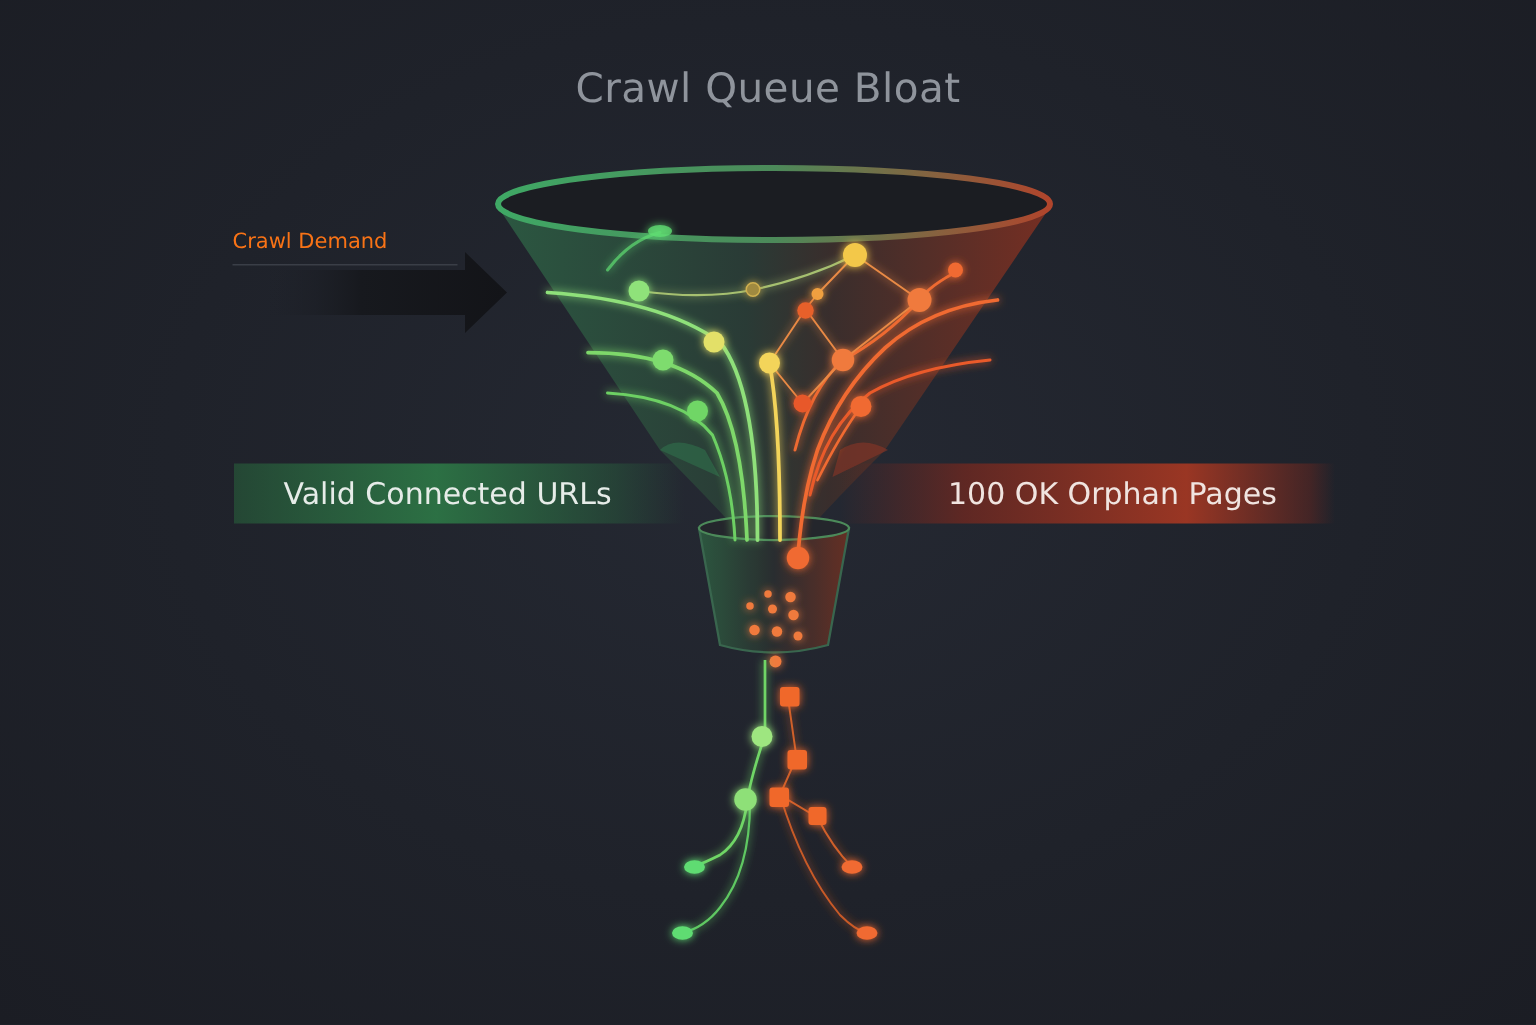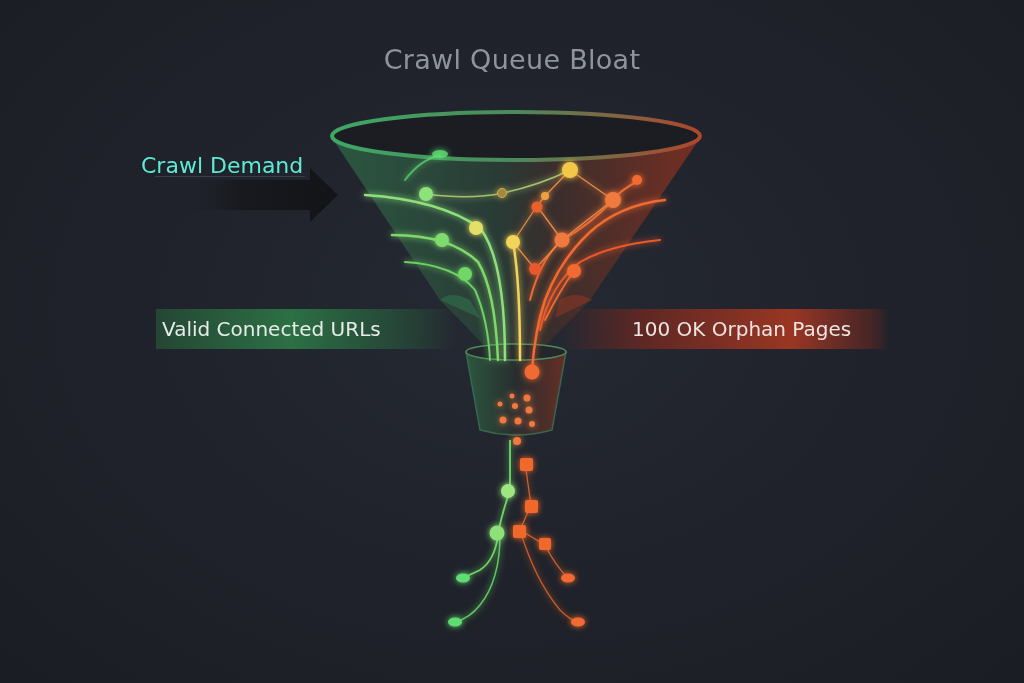--- a/index.html
+++ b/index.html
@@ -1,22 +1,22 @@
 <!DOCTYPE html>
 <html><head>
 <meta charset="utf-8">
 <style>
   html, body { margin:0; padding:0; }
   body { width:1024px; height:683px; background:#1f222a; overflow:hidden; position:relative; font-family:"DejaVu Sans", sans-serif; }
   .bg { position:absolute; inset:0; background: radial-gradient(ellipse at 50% 45%, #252933 0%, #1f222a 55%, #1b1d24 100%); }
   .title { position:absolute; top:44px; left:0; width:1024px; text-align:center; font-size:27px; color:#8f949c; letter-spacing:0.3px; }
-  .demand-label { position:absolute; left:141px; top:153px; font-size:22px; color:#5eead4; }
+  .demand-label { position:absolute; left:155px; top:153px; font-size:14px; color:#f97316; }
   .demand-line { position:absolute; left:155px; top:176px; width:150px; height:1px; background:#3a3e47; }
   .tag { position:absolute; height:40px; line-height:40px; font-size:20px; color:#e6ece8; }
-  .tag-green { left:156px; top:309px; width:300px; padding-left:6px; box-sizing:border-box;
+  .tag-green { left:156px; top:309px; width:300px; padding-left:33px; box-sizing:border-box;
     background: linear-gradient(90deg, rgba(40,100,60,0.55) 0%, rgba(45,120,70,0.9) 45%, rgba(40,90,60,0.5) 85%, rgba(30,40,40,0) 100%); }
   .tag-red { left:560px; top:309px; width:330px; padding-left:72px; box-sizing:border-box; color:#f0e4e0;
     background: linear-gradient(90deg, rgba(80,30,25,0) 0%, rgba(120,40,30,0.7) 25%, rgba(160,55,35,0.95) 70%, rgba(120,40,30,0.4) 95%, rgba(60,25,20,0) 100%); }
   svg.art { position:absolute; left:0; top:0; }
 </style>
 </head>
 <body>
 
 <div class="bg"></div>
 

